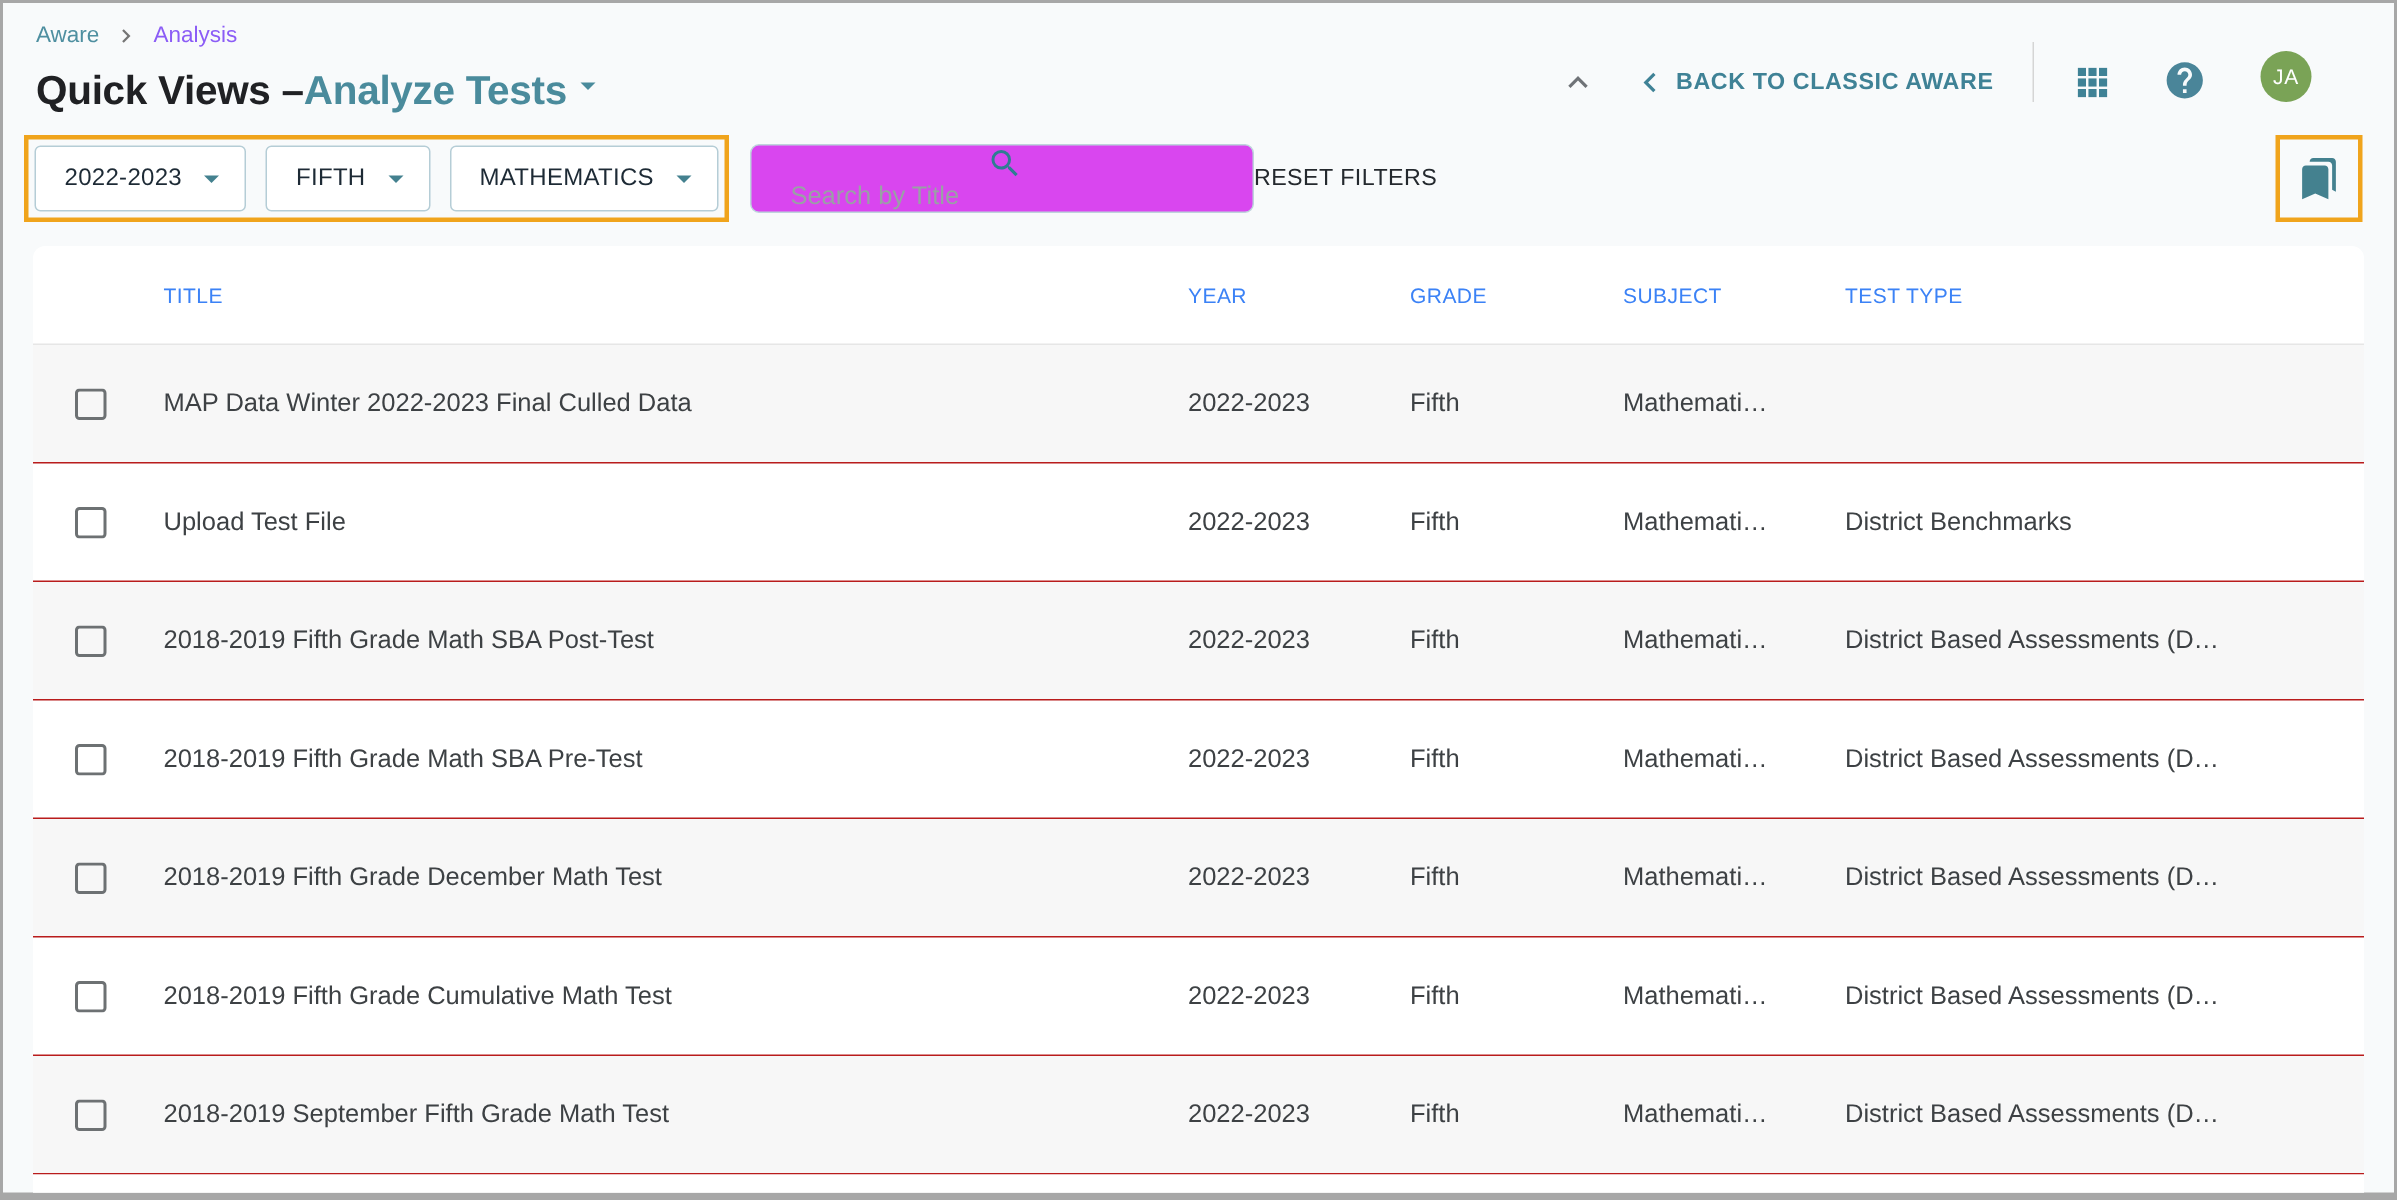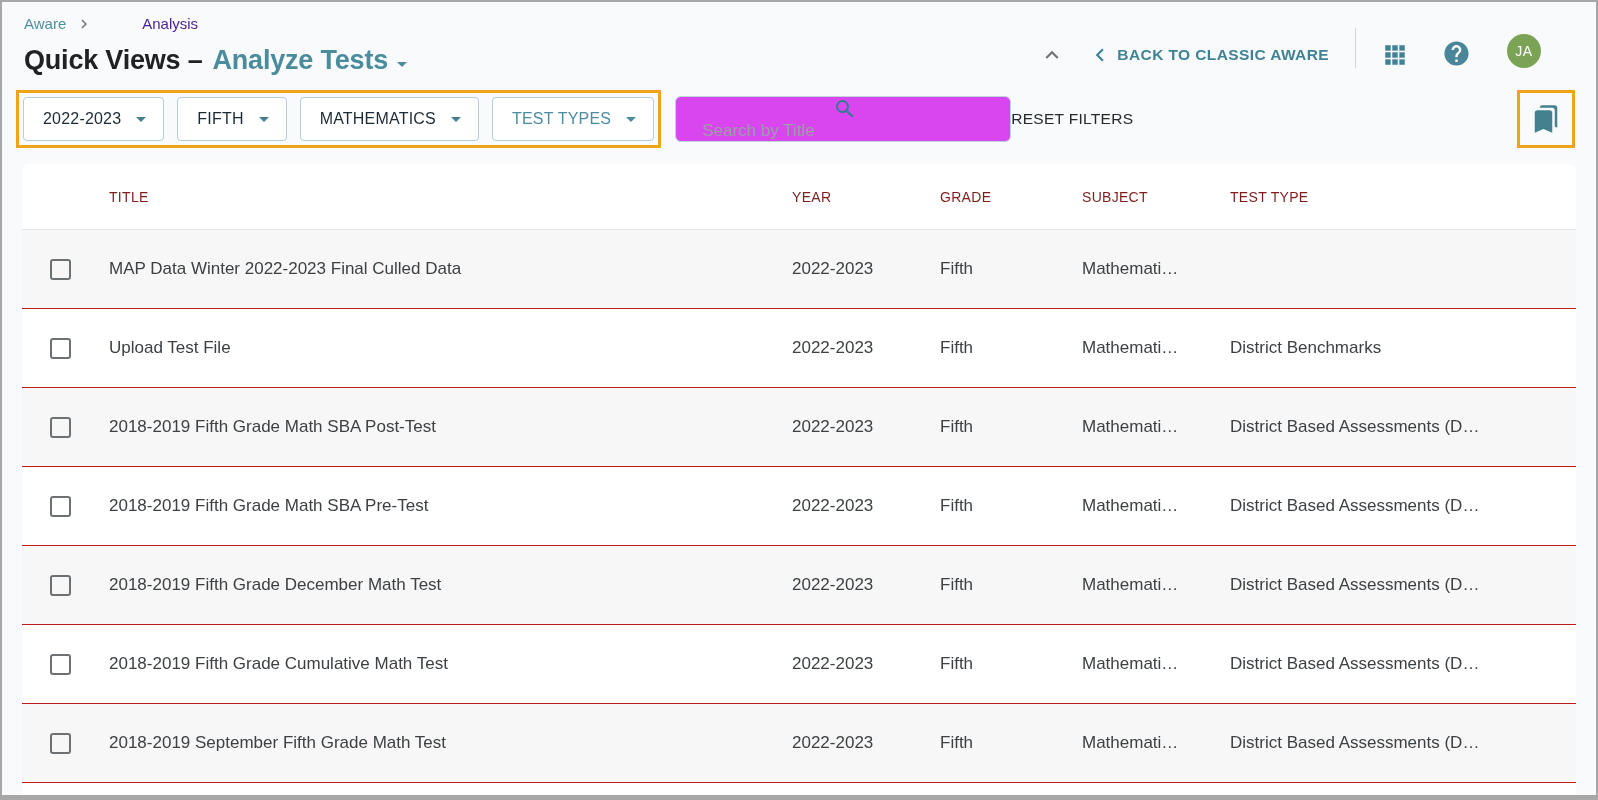--- a/index.html
+++ b/index.html
@@ -7,23 +7,23 @@
   .screen {
     width:1598px; height:800px; position:relative; overflow:hidden;
     background:#f8fafb;
     border:2px solid #a7a7a7; border-bottom-width:5px;
   }
 
   
   .header { padding:13px 0 0 22px; position:relative; }
   .breadcrumb { display:flex; gap:9px; font-size:15px; height:22px; }
   .crumb-root { color:#4e8fa0; cursor:pointer; }
-  .crumb-current { color:#4c1d95;margin-left:40px; }
+  .crumb-current { color:#8b5cf6; }
   .title-row { margin-top:6px; display:flex; align-items:center; font-size:27px; font-weight:700; color:#202124; height:34px; letter-spacing:-0.2px; }
-  .title-view { color:#4a8b9c; margin-left:10px; display:flex; align-items:flex-end; gap:2px; cursor:pointer; }
+  .title-view { color:#4a8b9c; display:flex; align-items:flex-start; gap:2px; cursor:pointer; }
 
   .header-actions { position:absolute; top:28px; right:55px; display:flex; align-items:flex-end; height:38px; }
   .collapse-btn { display:flex; align-items:center; cursor:pointer; margin-right:22px; }
   .back-link { display:flex; align-items:center; gap:4px; color:#3f8296; font-size:15.5px; font-weight:700; letter-spacing:0.4px; cursor:pointer; }
   .v-divider { width:1px; height:40px; background:#d5d5d5; margin:0 26px; }
   .apps-btn { cursor:pointer; display:flex; align-items:center; }
   .help-btn { margin-left:34px; cursor:pointer; display:flex; align-items:center; }
   .avatar { margin-left:36px; width:34px; height:34px; border-radius:50%; background:#7aa356; color:#fff;
             font-size:14px; display:flex; align-items:center; justify-content:center; cursor:pointer; letter-spacing:0.5px; }
 
@@ -44,21 +44,21 @@
   .reset { font-size:15.5px; font-weight:500; color:#24292e; letter-spacing:0.3px; cursor:pointer; white-space:nowrap; }
 
   .bookmark-annotation { margin-left:auto; border:3px solid #f0a41c; width:58px; height:58px;
                          display:flex; align-items:center; justify-content:center; }
   .bookmark-btn { cursor:pointer; display:flex; }
 
   
   .table-panel { margin:16px 20px 0; background:#fff; border-radius:8px 8px 0 0; overflow:hidden; }
   .grid-cols { display:grid; grid-template-columns:87px 683px 148px 142px 148px 1fr; align-items:center; }
   .thead { height:66px; border-bottom:1px solid #e6e6e6; }
-  .th { font-size:14px; color:#7f1d1d; letter-spacing:0.3px; white-space:nowrap; }
+  .th { font-size:14px; color:#3b82f6; letter-spacing:0.3px; white-space:nowrap; }
   .row { height:79px; border-bottom:1px solid #b91c1c; font-size:17px; color:#3d4144; cursor:pointer; }
   .row.striped { background:#f7f7f7; }
   .cell { white-space:nowrap; overflow:hidden; text-overflow:ellipsis; padding-right:20px; }
   .checkbox { width:21px; height:21px; border:2px solid #6d7173; border-radius:3px; margin-left:28px; display:block; background:transparent; cursor:pointer; }
   .partial-row { height:16px; background:#fff; }
 
   .icon { display:block; }
 </style>
 </head>
 <body>
@@ -133,26 +133,20 @@
         <svg class="caret" viewBox="0 0 24 24">
             <path fill="#44818f" d="M7 10l5 5 5-5z"></path>
           </svg>
       </div>
       <div class="dd">
         <span class="dd-label">MATHEMATICS</span>
         <svg class="caret" viewBox="0 0 24 24">
             <path fill="#44818f" d="M7 10l5 5 5-5z"></path>
           </svg>
       </div>
-      <div class="dd placeholder">
-        <span class="dd-label">TEST TYPES</span>
-        <svg class="caret" viewBox="0 0 24 24">
-            <path fill="#4b8da1" d="M7 10l5 5 5-5z"></path>
-          </svg>
-      </div>
     </div>
 
     <div class="search-box">
       <svg class="icon" width="26" height="26" viewBox="0 0 24 24">
         <path fill="#2f7d93" d="M15.5 14h-.79l-.28-.27A6.47 6.47 0 0 0 16 9.5 6.5 6.5 0 1 0 9.5 16c1.61 0 3.09-.59 4.23-1.57l.27.28v.79l5 5L20.49 19l-5-4.99zM9.5 14C7.01 14 5 11.99 5 9.5S7.01 5 9.5 5 14 7.01 14 9.5 11.99 14 9.5 14z"></path>
       </svg>
       <input type="text" placeholder="Search by Title" style="">
     </div>
 
     <span class="reset">RESET FILTERS</span>

